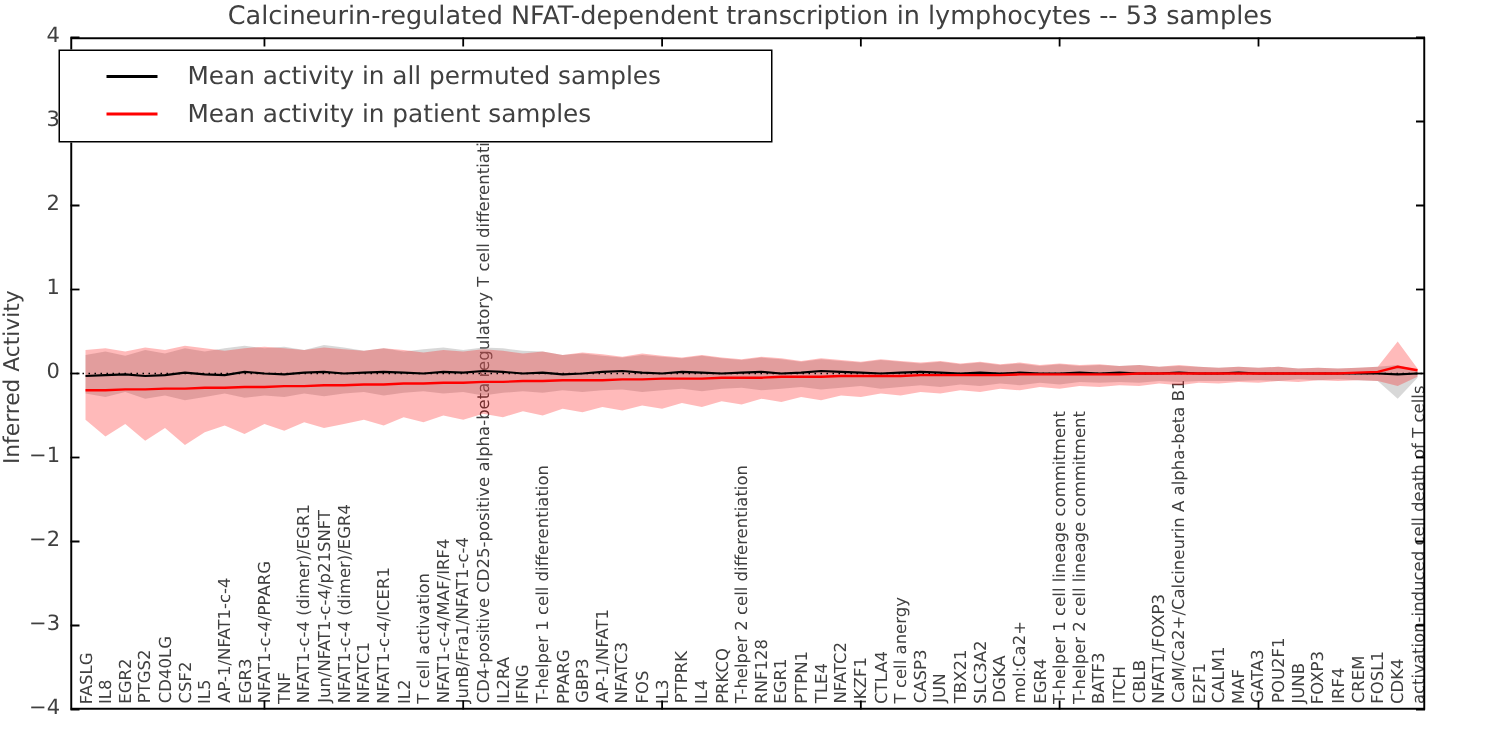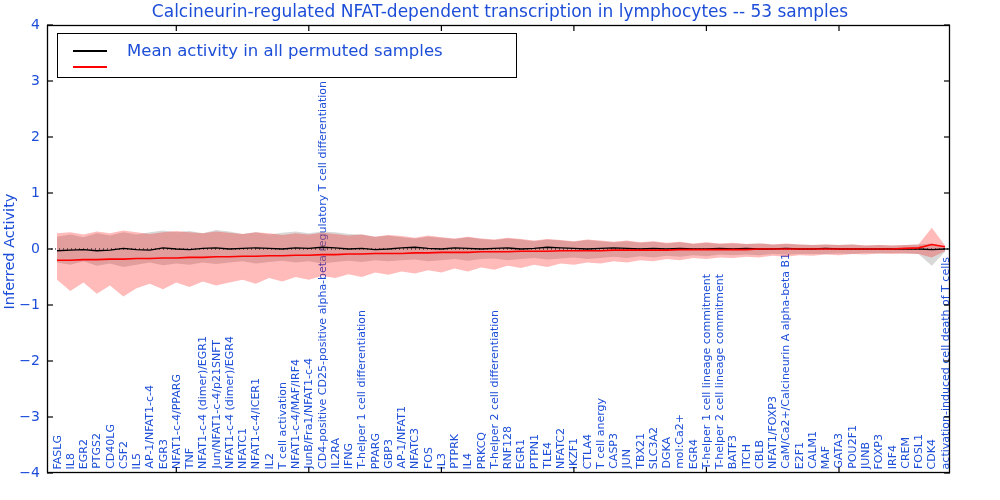--- a/index.html
+++ b/index.html
@@ -1,30 +1,30 @@
 <!DOCTYPE html>
 <html><head>
 <meta charset="utf-8">
 <style>
   html,body{margin:0;padding:0;background:#fff;}
   .figure{position:relative;width:1000px;height:500px;background:#ffffff;overflow:hidden;
-          font-family:"DejaVu Sans","Liberation Sans",sans-serif;color:#1d4ed8;}
+          font-family:"DejaVu Sans","Liberation Sans",sans-serif;color:#404040;border-radius:31px;}
   .title{position:absolute;top:1px;left:0;width:1000px;text-align:center;
          font-size:17px;z-index:1;white-space:nowrap;}
   .xlabel{position:absolute;top:480px;left:0;width:1000px;text-align:center;
           font-size:14.5px;z-index:1;}
   .ylabel{position:absolute;left:-51px;top:243px;width:120px;height:17px;text-align:center;
           font-size:14.5px;transform:rotate(-90deg);z-index:1;white-space:nowrap;}
   #plot{position:absolute;left:0;top:0;z-index:3;pointer-events:none;}
   #xticklabels,#yticklabels{position:absolute;left:0;top:0;width:1000px;height:500px;z-index:2;}
   .xtick{position:absolute;writing-mode:vertical-rl;text-orientation:mixed;
          transform:rotate(180deg);font-size:11px;line-height:13px;white-space:nowrap;}
   .ytick{position:absolute;width:40px;text-align:right;font-size:14px;line-height:17px;}
-  .legend{position:absolute;left:57px;top:33px;width:458px;background:#ffffff;
-          border:1.2px solid #000;z-index:5;padding:4px 0 6px 0;}
+  .legend{position:absolute;left:39px;top:33px;width:458px;background:#ffffff;
+          border:1.2px solid #000;z-index:5;padding:4px 0 6px 16px;}
   .legend-row{display:flex;align-items:center;padding:3px 0 3px 15px;font-size:16.5px;white-space:nowrap;}
   .legend-line{display:inline-block;width:34px;height:0;border-top:2px solid #000;margin-right:20px;flex:none;}
 </style>
 </head>
 <body>
 
 <div class="figure">
   <div class="title">Calcineurin-regulated NFAT-dependent transcription in lymphocytes -- 53 samples</div>
   <div class="ylabel">Inferred Activity</div>
   <div id="yticklabels">
@@ -146,15 +146,16 @@
       <line x1="839.0" y1="473" x2="839.0" y2="467" stroke="#000" stroke-width="1.2"></line>
       <line x1="839.0" y1="25" x2="839.0" y2="31" stroke="#000" stroke-width="1.2"></line>
     </svg>
   <div class="legend">
     <div class="legend-row">
       <span class="legend-line" id="swatch-0" style="border-top-color: rgb(0, 0, 0);"></span>
       <span>Mean activity in all permuted samples</span>
     </div>
     <div class="legend-row">
       <span class="legend-line" id="swatch-1" style="border-top-color: rgb(255, 0, 0);"></span>
+      <span>Mean activity in patient samples</span>
     </div>
   </div>
 </div>
 
 </body></html>

